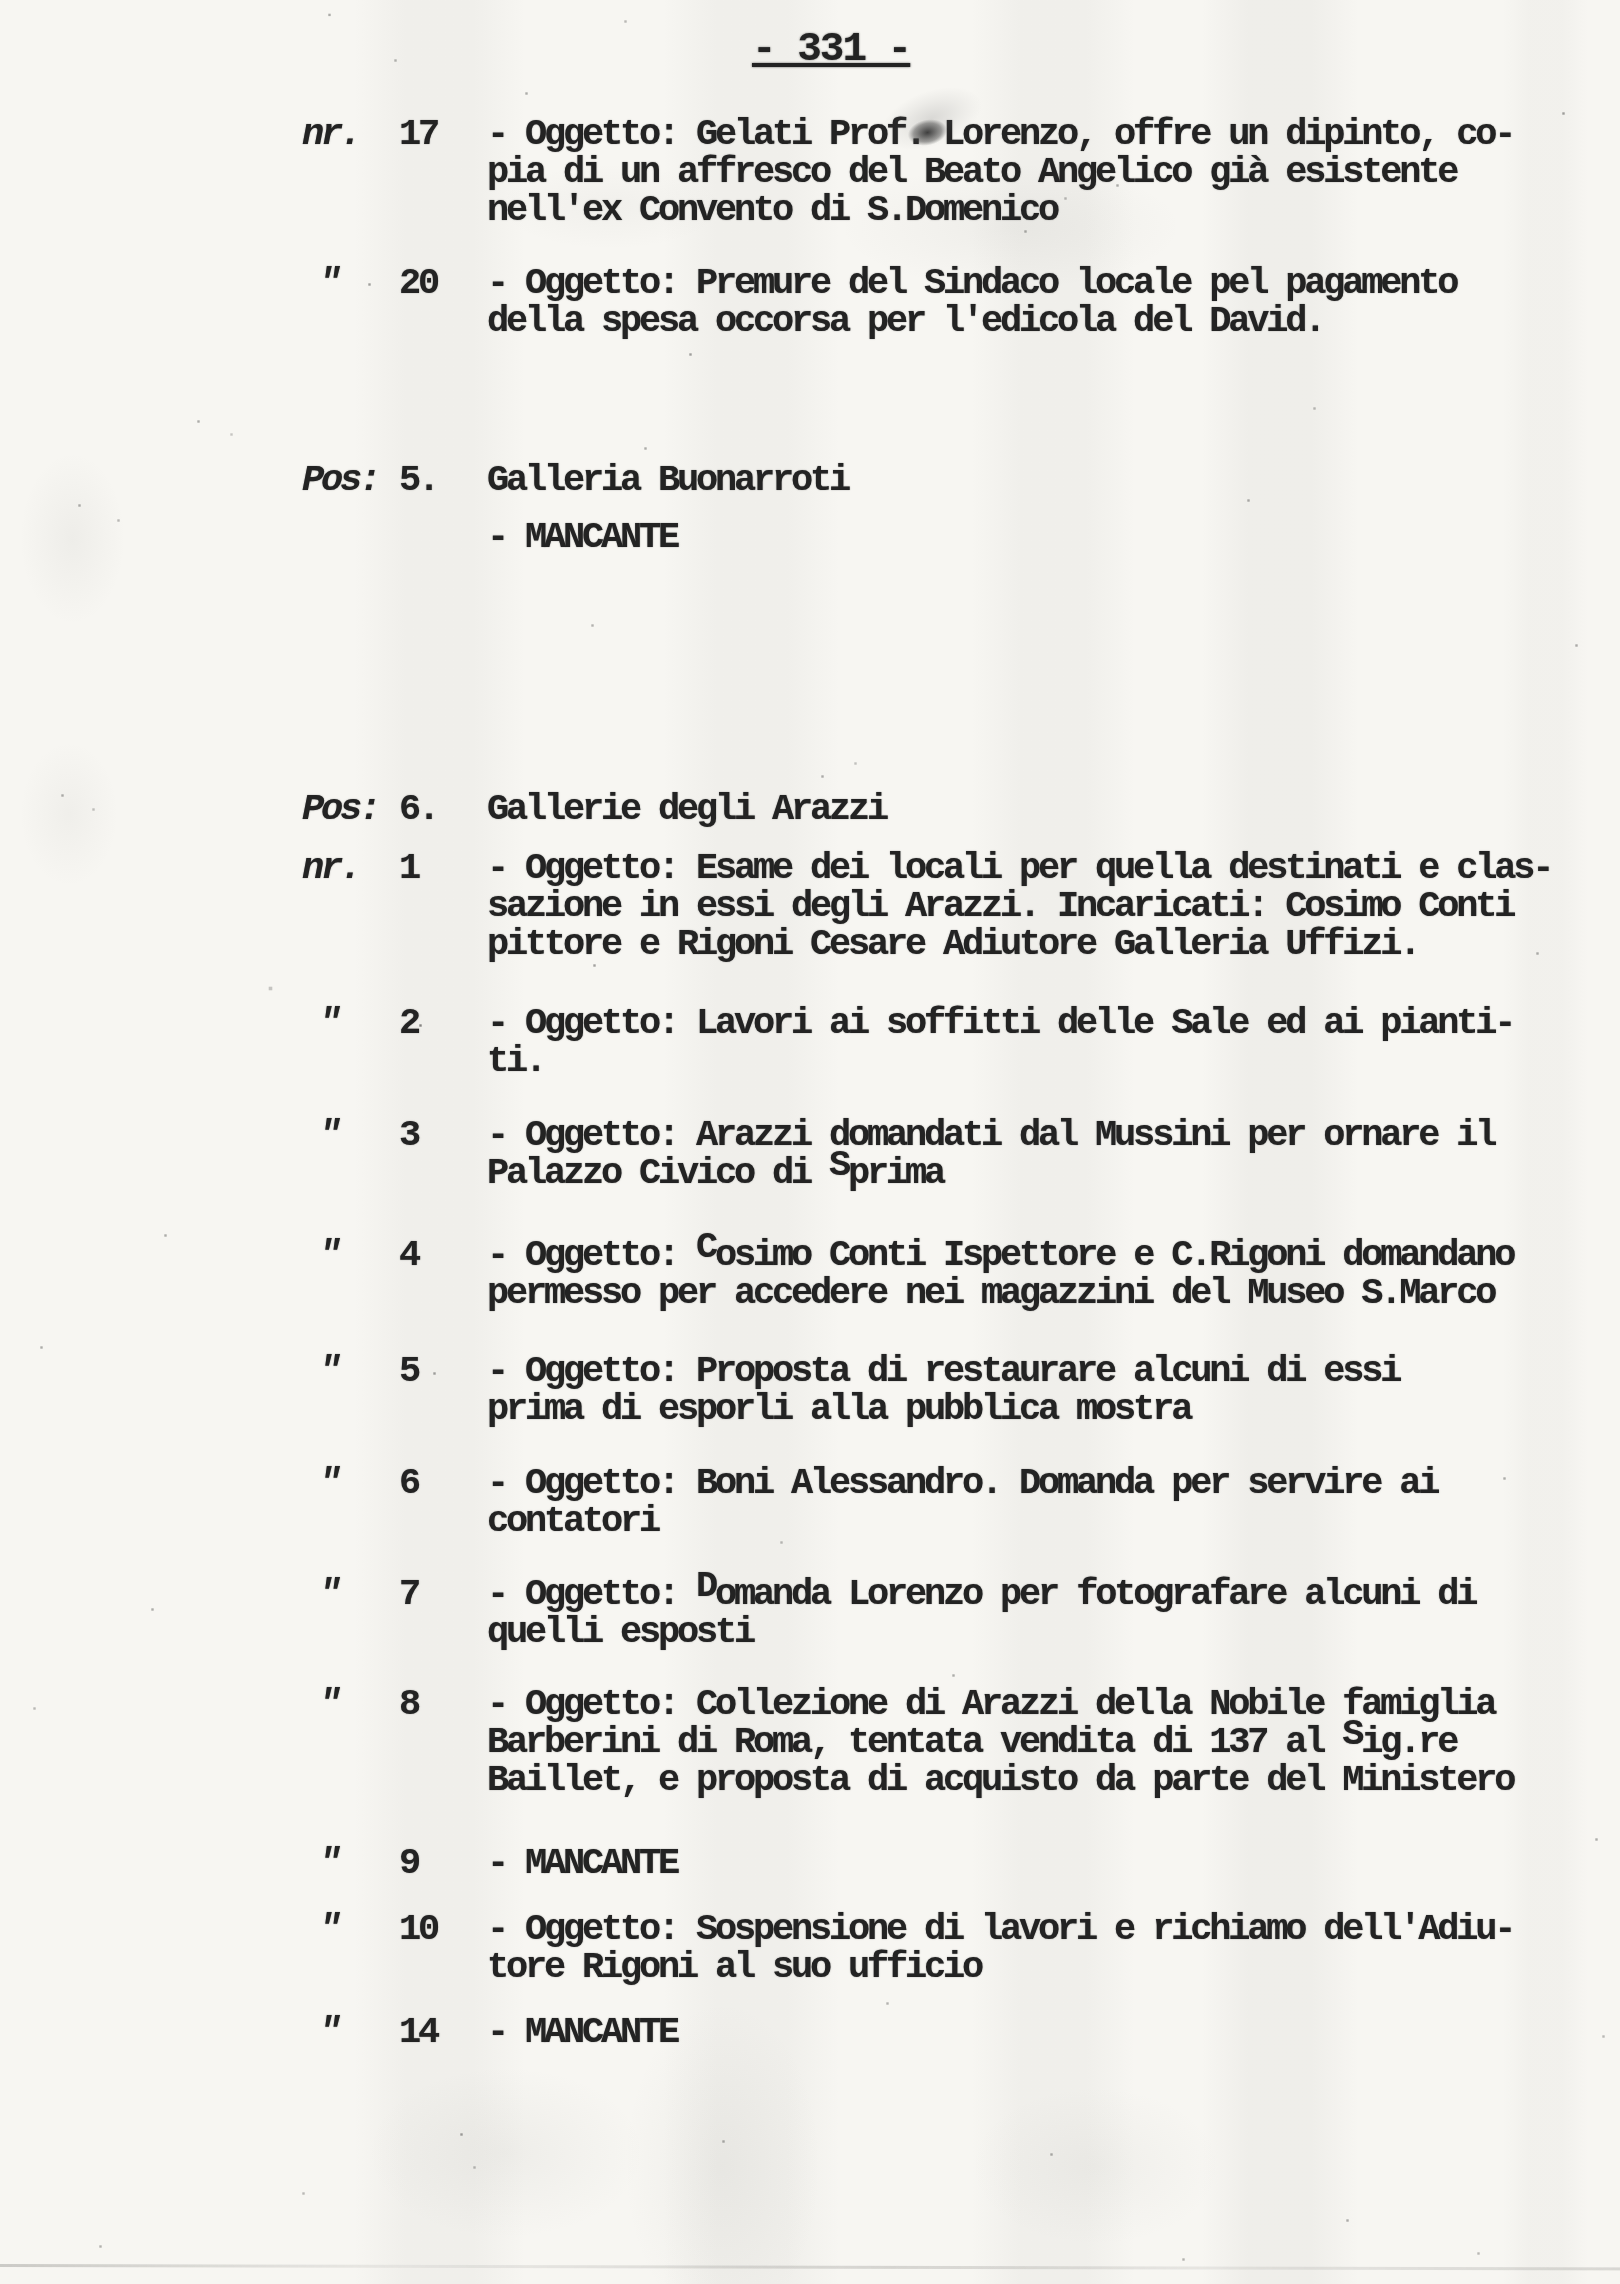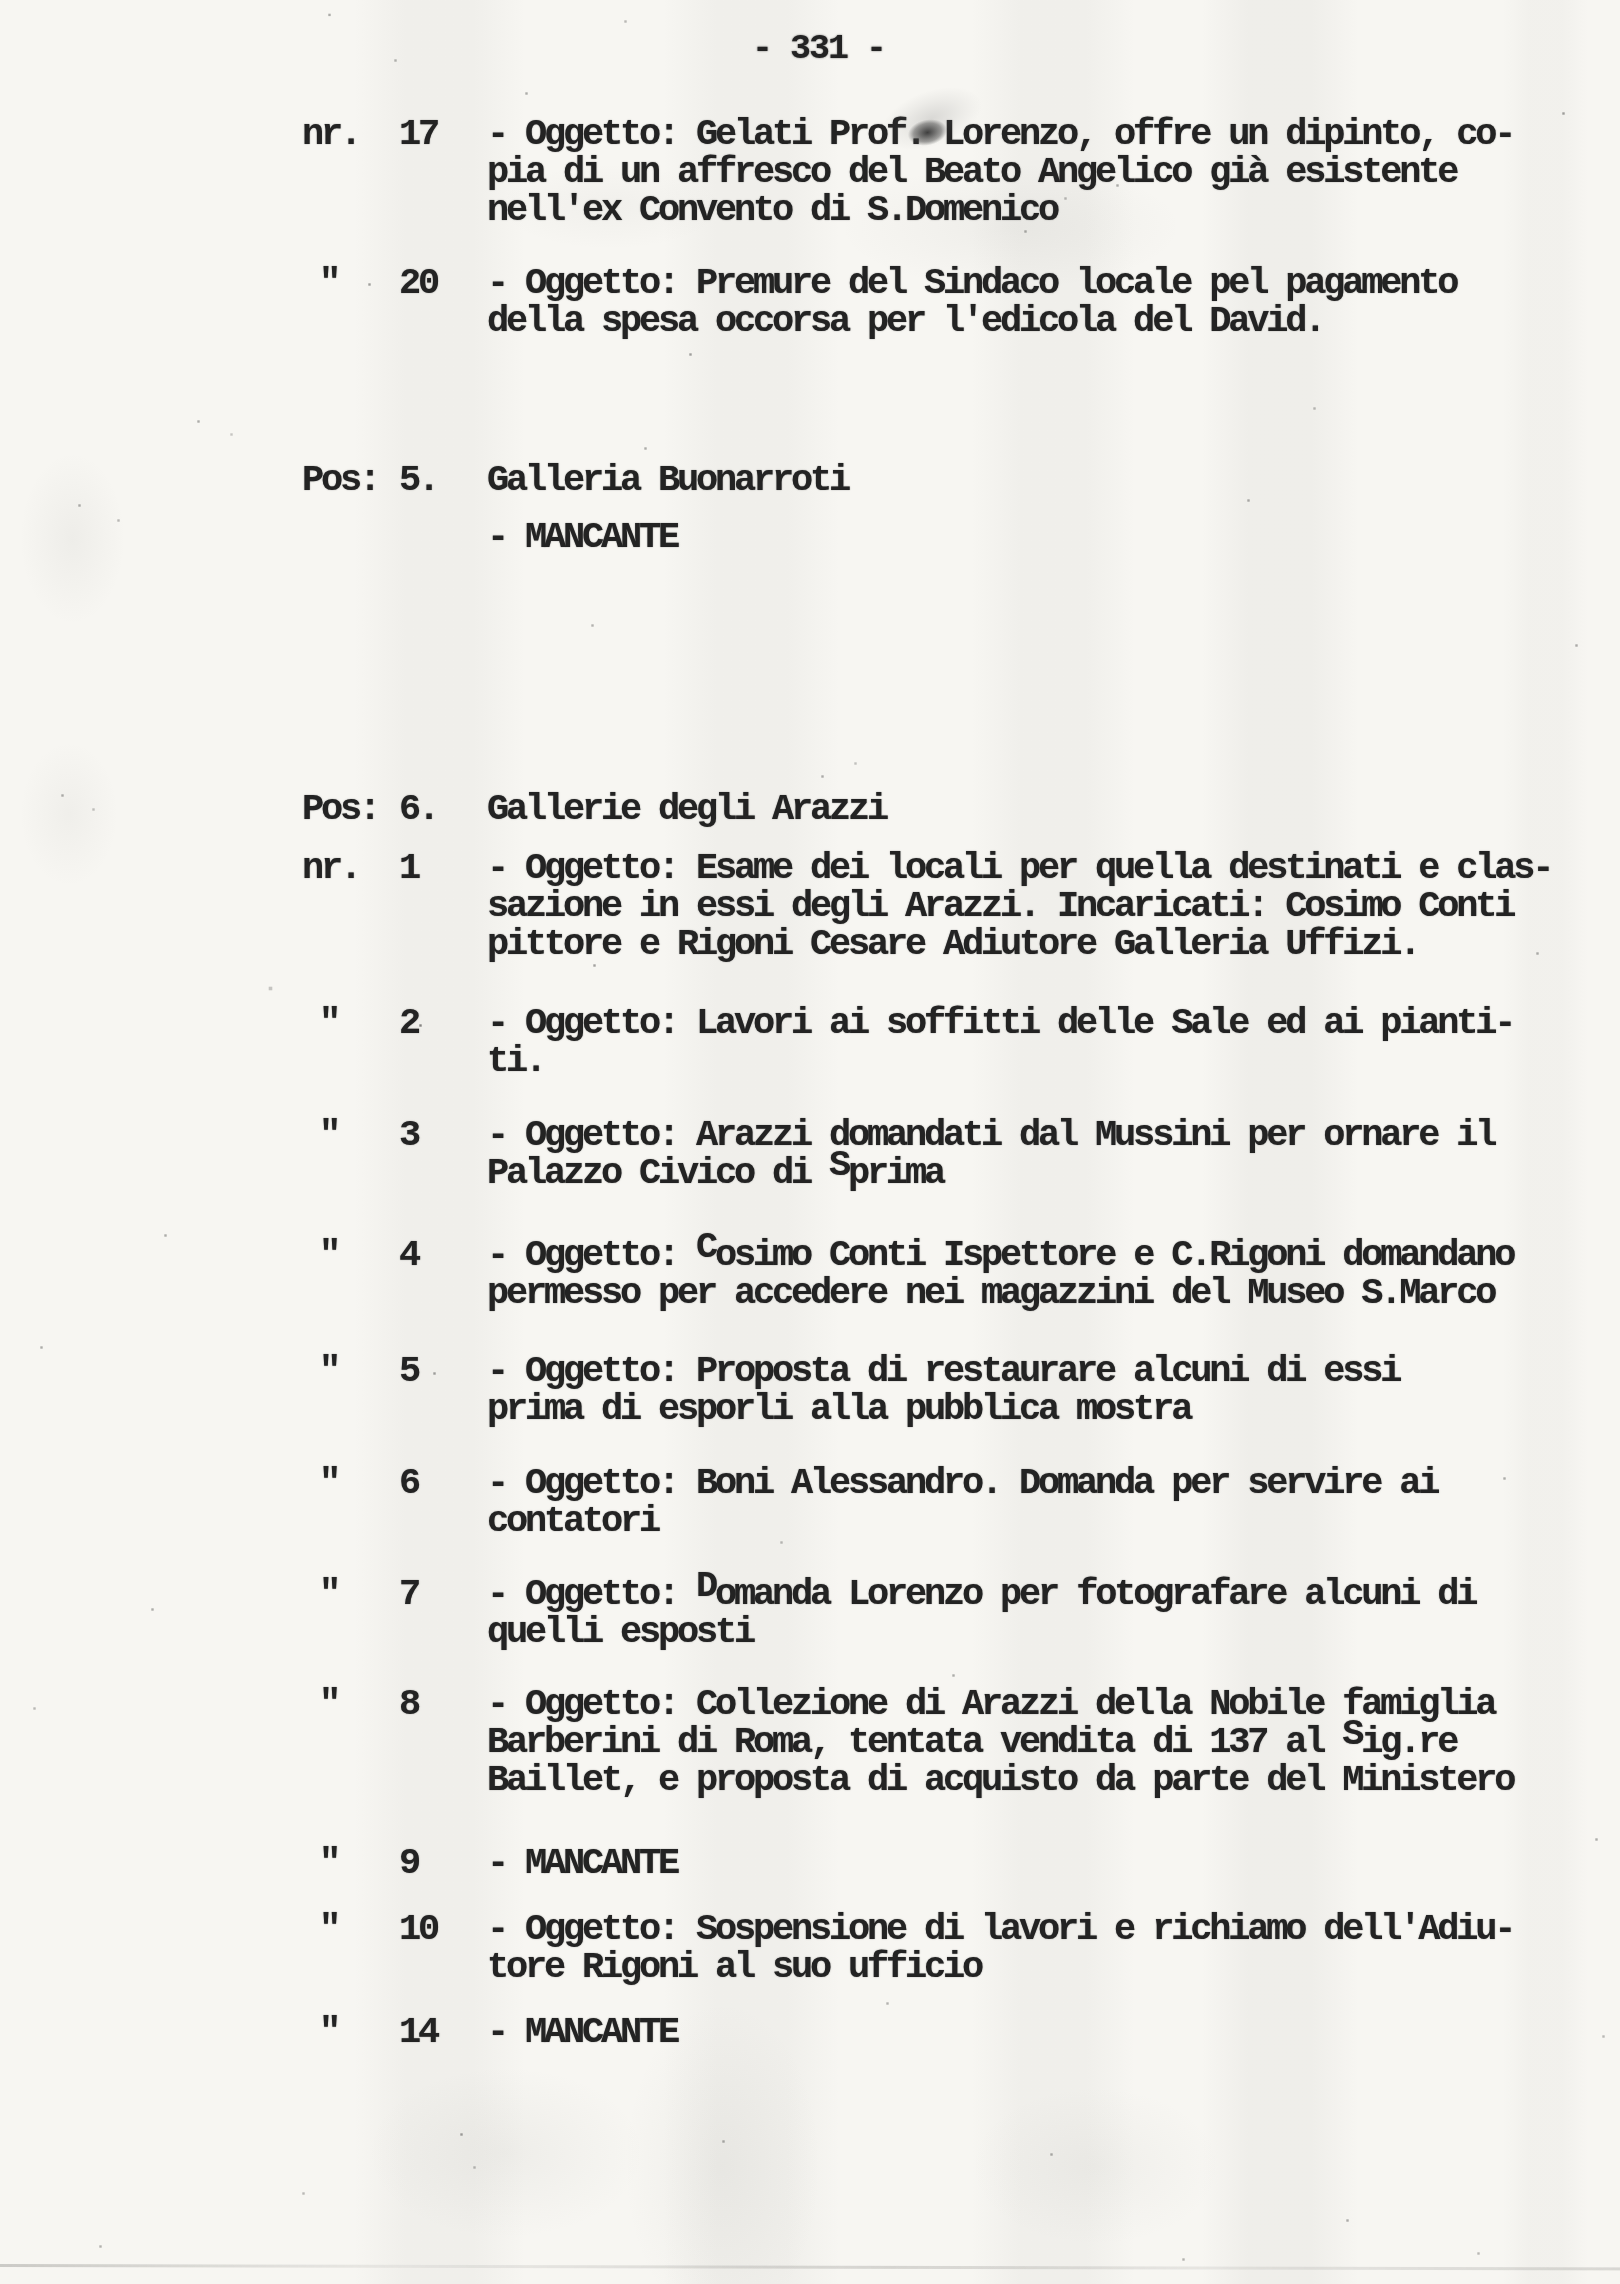--- a/index.html
+++ b/index.html
@@ -83,26 +83,27 @@
     transform:rotate(-20deg);pointer-events:none;
   }
   .smudge-core{
     position:absolute;left:902px;top:116px;width:51px;height:33px;border-radius:50%;
     background:radial-gradient(closest-side,rgba(40,40,40,.88),rgba(55,55,55,.45) 55%,transparent 78%);
     transform:rotate(-12deg);pointer-events:none;
   }
   
   .pagenum{
     position:absolute;top:30px;left:752px;
-    font-size:35px;letter-spacing:-2px;
+    font-size:41px;letter-spacing:-2px;
     text-shadow:0 0 2px rgba(30,30,30,.65);
+    text-decoration:underline;
   }
   
   .row{position:absolute;left:0;width:1620px;}
-  .lab{position:absolute;left:302px;top:0;}
+  .lab{position:absolute;left:302px;top:0;font-style:italic;}
   .lab.q{left:319px;}
   .num{position:absolute;left:399px;top:0;text-align:center;}
   .txt{position:absolute;left:487px;top:0;width:1142px;}
   .line{white-space:pre;}
   .sup{position:relative;top:-8.5px;display:inline-block;}
 </style>
 </head>
 <body>
 
 <div class="paper">

